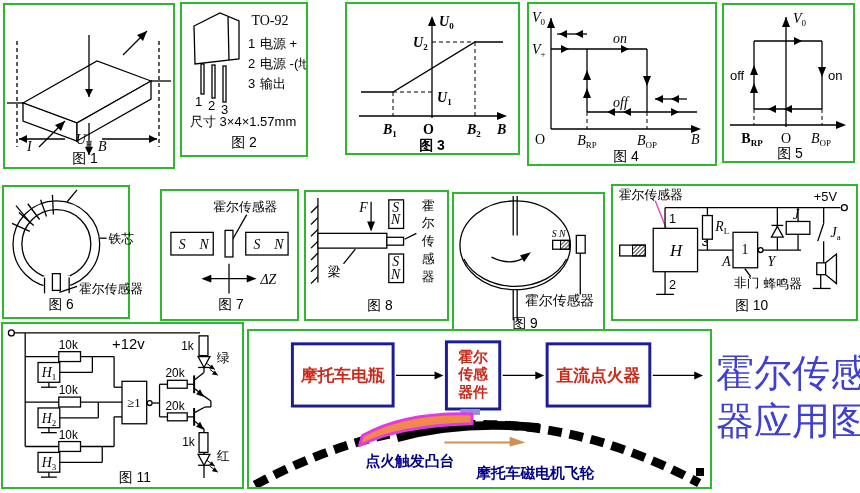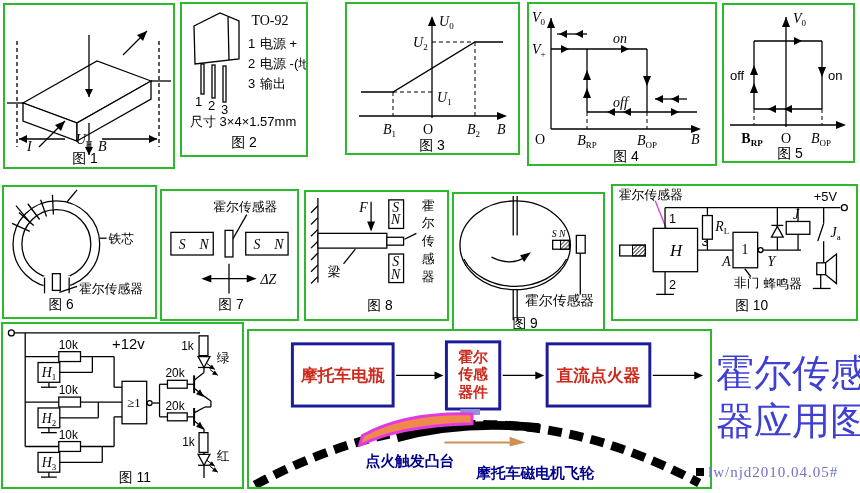--- a/index.html
+++ b/index.html
@@ -85,21 +85,21 @@
       <text class="cjk" x="78" y="44">电源 +</text>
       <text class="cjk" x="66" y="64">2</text>
       <text class="cjk" x="78" y="64">电源 -(地)</text>
       <text class="cjk" x="66" y="84">3</text>
       <text class="cjk" x="78" y="84">输出</text>
       <text class="cjk" x="8" y="122">尺寸 3×4×1.57mm</text>
       <text class="cap mid" x="62" y="143">图 2</text>
     </svg>
   </div>
 
-  <div class="panel" style="left:345px;top:2px;width:175px;height:153px;">
+  <div class="panel" style="left:345px;top:2px;width:175px;height:153px;font-weight:bold;">
     <svg width="171" height="149" viewBox="0 0 171 149">
       <g>
         <line class="s" x1="85" y1="14" x2="85" y2="114"></line>
         <polygon class="ah" points="81,22 85,12 89,22"></polygon>
         <line class="s" x1="12" y1="112" x2="156" y2="112"></line>
         <polygon class="ah" points="150,108 160,112 150,116"></polygon>
       </g>
       <g>
         <polyline class="s" points="14,88 46,88 128,38 156,38"></polyline>
         <line class="s dash thin" x1="46" y1="88" x2="85" y2="88"></line>
@@ -185,21 +185,21 @@
       <text class="math" x="69" y="18"><tspan>V</tspan><tspan class="sub" dy="3">0</tspan></text>
       <text class="cjk" x="6" y="75">off</text>
       <text class="cjk" x="104" y="75">on</text>
       <text class="mathb mid" x="28" y="138"><tspan>B</tspan><tspan class="sub" dy="3">RP</tspan></text>
       <text class="rm" x="57" y="138">O</text>
       <text class="math mid" x="97" y="138"><tspan>B</tspan><tspan class="sub" dy="3">OP</tspan></text>
       <text class="cap mid" x="66" y="153">图 5</text>
     </svg>
   </div>
 
-  <div class="panel" style="left:2px;top:185px;width:155px;height:134px;">
+  <div class="panel" style="left:2px;top:185px;width:128px;height:134px;">
     <svg width="151" height="130" viewBox="0 0 153 132">
       <g>
         <circle class="s" cx="53" cy="58" r="44"></circle>
         <circle class="s" cx="53" cy="58" r="35"></circle>
         <rect class="wh" x="40" y="90" width="27" height="26"></rect>
         <line class="s" x1="41" y1="92" x2="41" y2="108"></line>
         <line class="s" x1="66" y1="92" x2="66" y2="108"></line>
       </g>
       <g class="thin">
         <line class="s" x1="49" y1="8" x2="50" y2="28"></line>
@@ -549,15 +549,14 @@
       <text class="navy" x="116" y="137">点火触发凸台</text>
       <text class="navy" x="228" y="149">摩托车磁电机飞轮</text>
     </svg>
   </div>
 
   <div id="title-block">
     <div>霍尔传感</div>
     <div>器应用图</div>
   </div>
   <div id="wm-square"></div>
-  <div id="watermark">lw/njd2010.04.05#</div>
 
 </div>
 
 </body></html>

